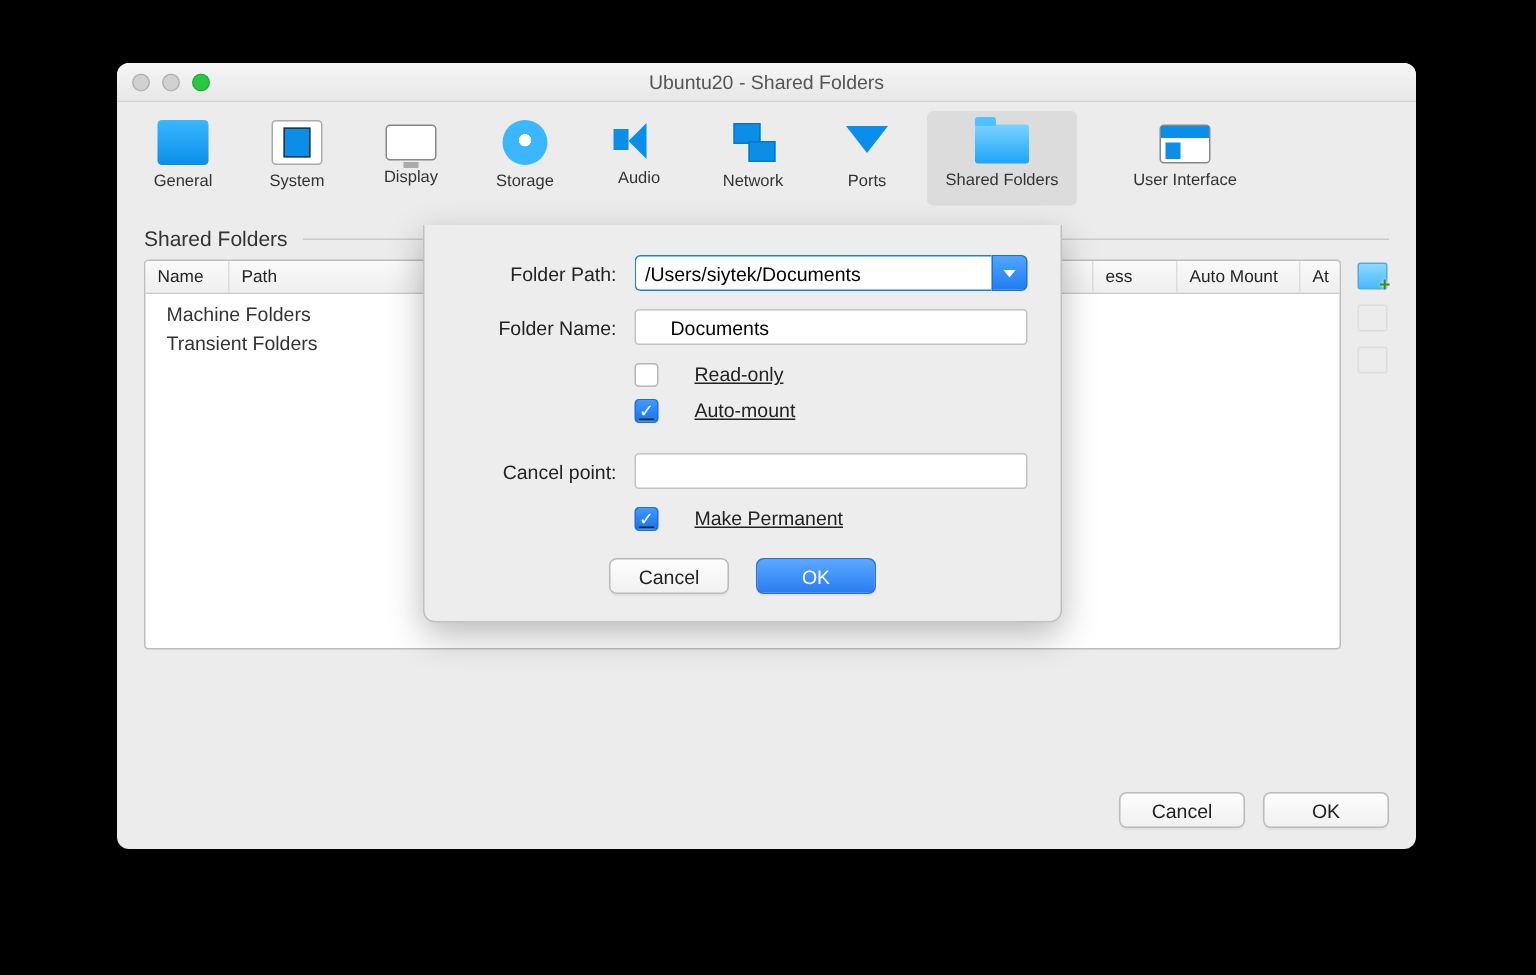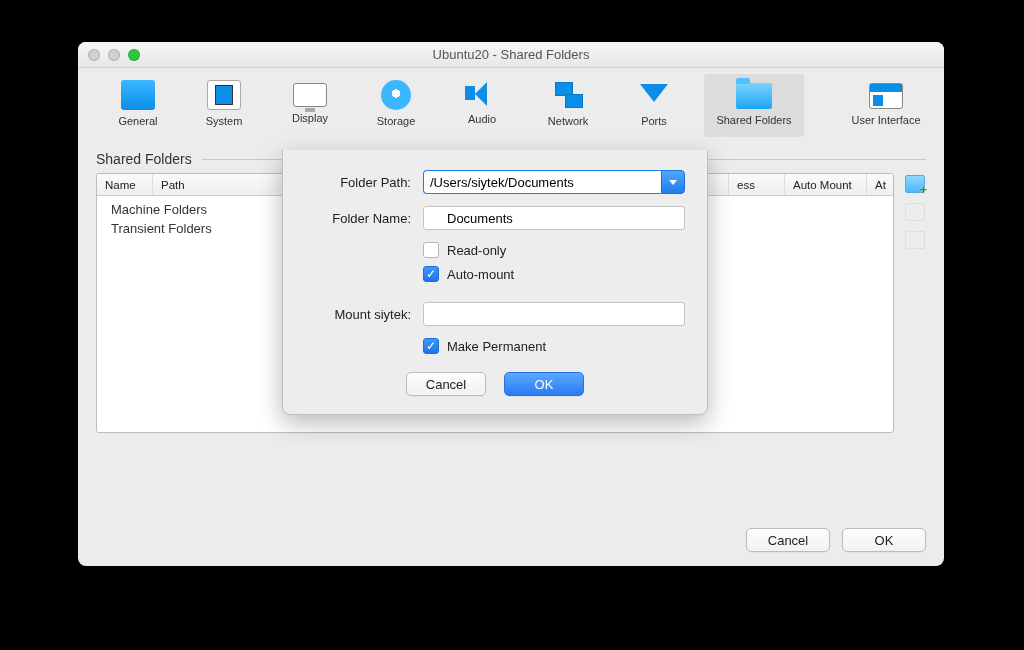--- a/index.html
+++ b/index.html
@@ -52,23 +52,22 @@
     position: absolute;
     left: 0; right: 0;
     text-align: center;
     font-size: 13px;
     color: #555;
     pointer-events: none;
   }
   .toolbar {
     display: flex;
     padding: 6px 8px 0 8px;
-    gap: 14px;
+    gap: 4px;
     background: #ececec;
-    justify-content: flex-end;
   }
   .tool {
     width: 72px;
     display: flex;
     flex-direction: column;
     align-items: center;
     padding: 6px 0 10px 0;
     border-radius: 4px;
     cursor: pointer;
     font-size: 11px;
@@ -230,21 +229,21 @@
     width:24px;background:linear-gradient(#4fa6ff,#1f7df0);
     border:1px solid #1f6fd8;border-radius:0 4px 4px 0;
     display:flex;align-items:center;justify-content:center;
     cursor:pointer;
   }
   .combo .dd:after{content:"";width:0;height:0;border-left:4px solid transparent;border-right:4px solid transparent;border-top:5px solid #fff;}
   .text-input{
     width:100%;height:24px;border:1px solid #c3c3c3;border-radius:3px;
     padding:0 23px;font-size:13px;background:#fff;outline:none;
   }
-  .check-row{display:flex;align-items:flex-end;gap:8px;margin-bottom:8px;}
+  .check-row{display:flex;align-items:flex-start;gap:24px;margin-bottom:8px;text-decoration:underline;}
   .check{
     width:16px;height:16px;border-radius:3px;border:1px solid #b6b6b6;background:#fff;
     display:flex;align-items:center;justify-content:center;cursor:pointer;
   }
   .check.checked{background:linear-gradient(#3f97ff,#1a74ea);border-color:#1a6fe0;}
   .check.checked:after{content:"✓";color:#fff;font-size:12px;line-height:1;}
   .sheet-footer{display:flex;justify-content:center;gap:18px;margin-top:18px;}
 </style>
 </head>
 <body>
@@ -356,21 +355,21 @@
         <div class="check"></div>
         <span>Read-only</span>
       </div>
       <div class="check-row">
         <div class="check checked"></div>
         <span>Auto-mount</span>
       </div>
     </div>
   </div>
   <div class="row">
-    <div class="lab">Mount siytek:</div>
+    <div class="lab">Cancel point:</div>
     <div class="field">
       <input class="text-input" type="text" value="" style="">
     </div>
   </div>
   <div class="row" style="margin-bottom:0">
     <div class="lab"></div>
     <div class="field">
       <div class="check-row" style="margin-bottom:0">
         <div class="check checked"></div>
         <span>Make Permanent</span>

